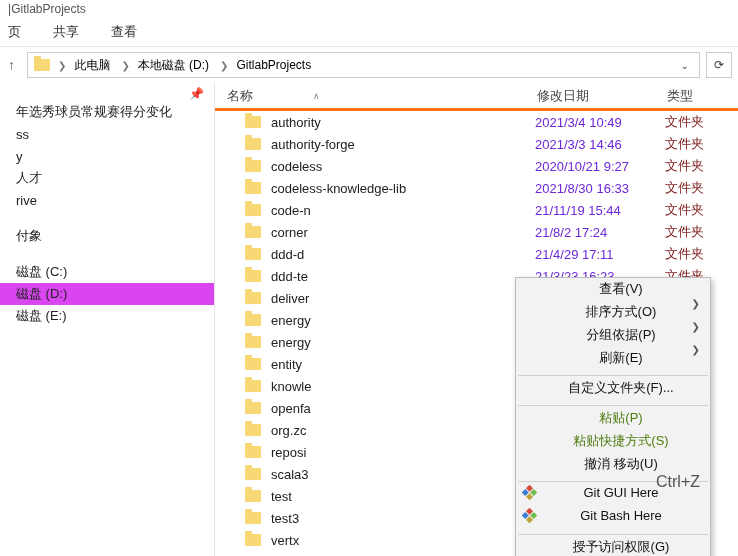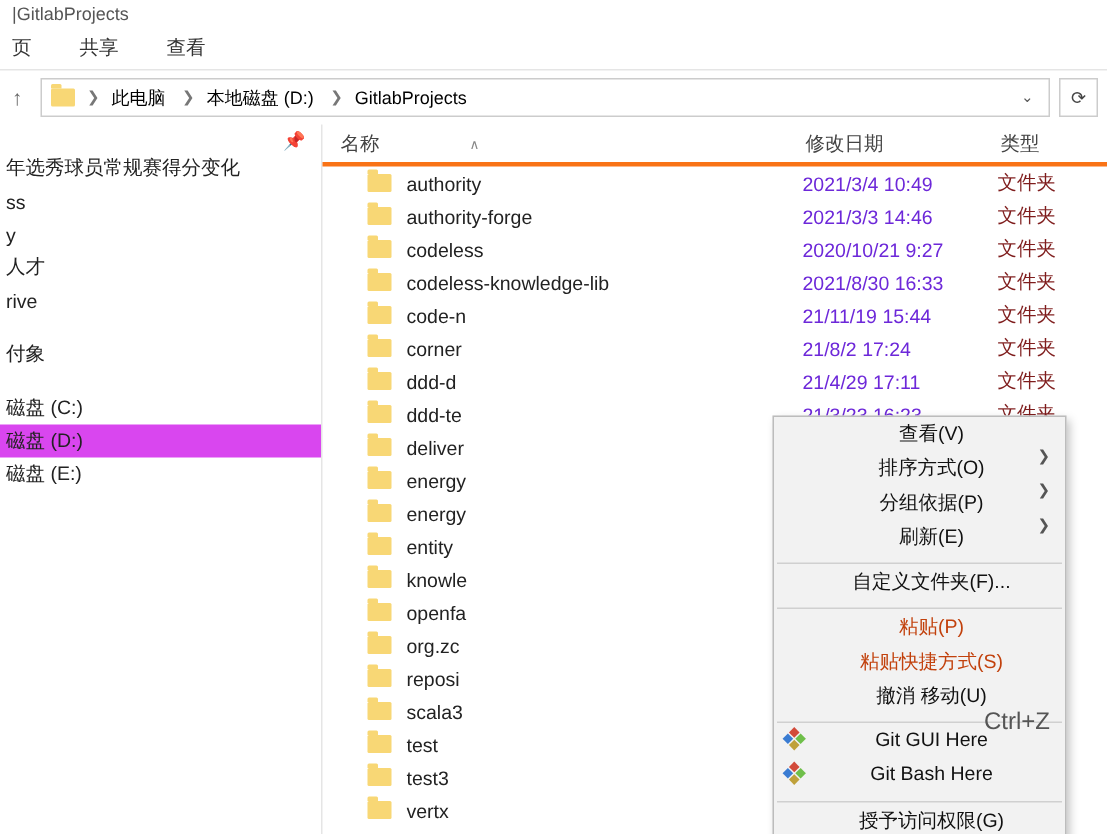--- a/index.html
+++ b/index.html
@@ -19,42 +19,42 @@
   .bc-folder { width:16px; height:12px; background:#f8d775; border-radius:1px; position:relative; }
   .bc-folder::before { content:''; position:absolute; top:-3px; left:0; width:7px; height:3px; background:#f8d775; border-radius:1px 1px 0 0;}
   .bc-sep { color:#777; font-size:10px; }
   .bc-drop { margin-left:auto; color:#555; font-size:10px; padding-right:4px;}
   .refreshbtn { width:26px; height:26px; border:1px solid #ccc; display:flex; align-items:center; justify-content:center; color:#444;}
 
   .body { display:flex; height: calc(556px - 18px - 28px - 1px - 36px); }
 
   .navpane { width: 215px; border-right: 1px solid #e5e5e5; overflow:hidden; padding-top:4px;}
   .pin { text-align:right; padding-right:10px; color:#555; font-size:12px;}
-  .navitem { height:22px; display:flex; align-items:center; padding-left:4px; font-size:13px; color:#222; white-space:nowrap; overflow:hidden;}
+  .navitem { height:22px; display:flex; align-items:center; padding-left:16px; font-size:13px; color:#222; white-space:nowrap; overflow:hidden;}
   .navitem.sel { background:#d946ef; }
   .nav-spacer { height:14px; }
 
   .content { flex:1; position:relative; display:flex; flex-direction:column;}
   .colheaders { height:28px; display:flex; align-items:center; border-bottom:3px solid #f97316; font-size:13px; color:#444; padding-left:12px;}
   .col-name { width:310px; display:flex; align-items:center; gap:60px;}
   .col-name .arrow { font-size:9px; color:#888;}
   .col-date { width:130px; }
   .col-type { flex:1; }
 
   .filelist { flex:1; overflow:hidden; }
   .row { height:22px; display:flex; align-items:center; padding-left:30px; font-size:13px; color:#222;}
   .row .ficon { width:16px; height:12px; background:#f8d775; border-radius:1px; margin-right:10px; position:relative;}
   .row .ficon::before { content:''; position:absolute; top:-3px; left:0; width:7px; height:3px; background:#f8d775; border-radius:1px 1px 0 0;}
   .row .fname { width:264px; white-space:nowrap; overflow:hidden;}
   .row .fdate { width:130px; color:#6d28d9;}
   .row .ftype { color:#7f1d1d;}
 
   .ctxmenu { position:absolute; left:300px; top:194px; width:196px; background:#f2f2f2; border:1px solid #bcbcbc; box-shadow:2px 3px 6px rgba(0,0,0,0.25); padding:2px 0; font-size:13px; z-index:10;}
   .ctxitem { height:23px; display:flex; align-items:center; padding:0 10px 0 26px; color:#111; position:relative;flex-direction:column;}
-  .ctxitem.disabled { color:#c2410c; }
+  .ctxitem.disabled { color:#4d7c0f; }
   .ctxitem .arrow { margin-left:auto; font-size:10px; color:#555;}
   .ctxitem .shortcut { margin-left:auto; color:#555; font-size:16px;}
   .ctxitem .giticon { position:absolute; left:6px; width:14px; height:14px; display:flex; align-items:center; justify-content:center;}
   .ctxsep { height:1px; background:#d0d0d0; margin:3px 2px;}
   .git-diamond { transform: rotate(45deg); display:grid; grid-template-columns:5px 5px; grid-template-rows:5px 5px; gap:1px;}
   .git-diamond span:nth-child(1){background:#d24a3a;}
   .git-diamond span:nth-child(2){background:#6fbf4a;}
   .git-diamond span:nth-child(3){background:#3a7cd2;}
   .git-diamond span:nth-child(4){background:#bfa13a;}
 </style>

